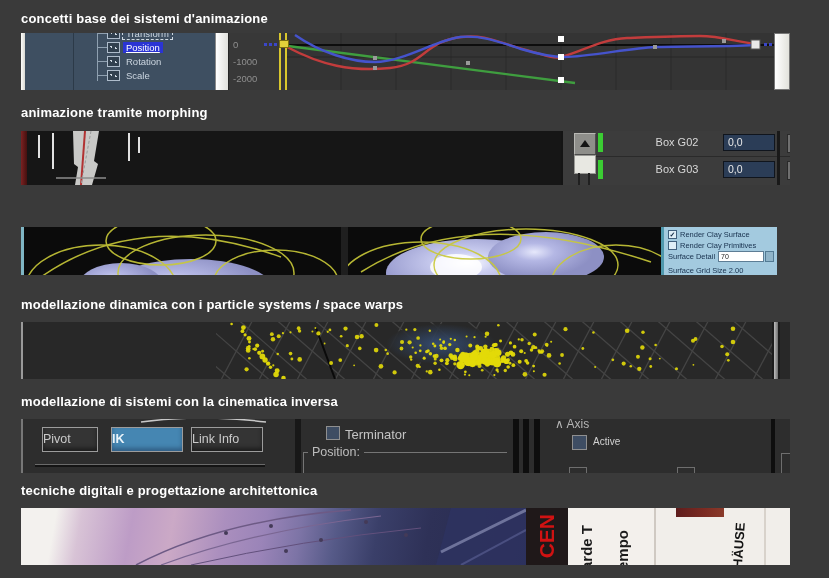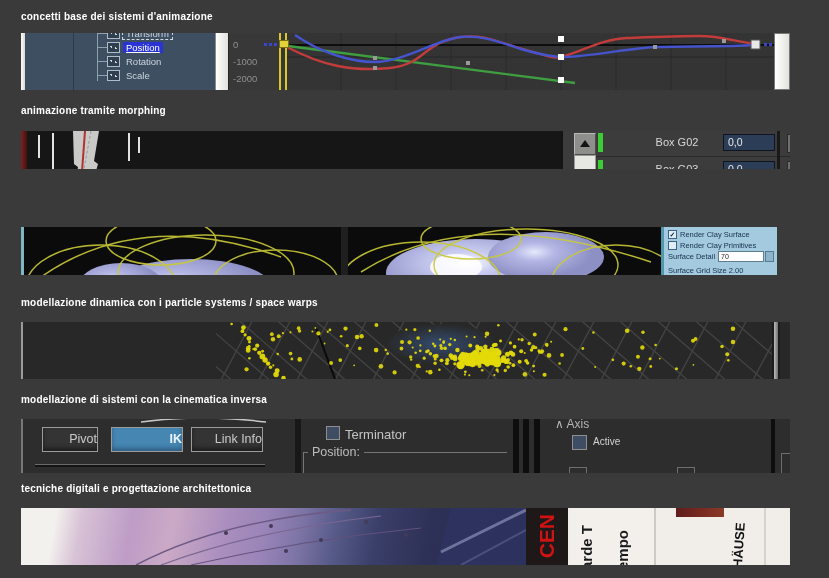--- a/index.html
+++ b/index.html
@@ -1,18 +1,18 @@
 <!DOCTYPE html>
 <html><head>
 <meta charset="utf-8">
 <style>
   html,body{margin:0;padding:0;background:#3a3a3a;}
   #screen{position:relative;width:829px;height:578px;background:#3a3a3a;overflow:hidden;
           font-family:"Liberation Sans",sans-serif;}
-  .heading{position:absolute;left:21px;color:#ffffff;font-size:10px;font-weight:bold;letter-spacing:.2px;}
+  .heading{position:absolute;left:21px;color:#ffffff;font-size:13px;font-weight:bold;letter-spacing:.2px;}
   .strip{position:absolute;left:21px;width:769px;overflow:hidden;}
 
   
   #strip1{top:33px;height:57px;background:#333333;}
   .s1-whitebar{position:absolute;left:0;top:0;width:4px;height:57px;background:linear-gradient(90deg,#fdfdfb,#d8d8d2);}
   .s1-panel{position:absolute;left:4px;top:0;width:190px;height:57px;background:#3e4f61;border-right:1px solid #20242a;}
   .s1-divider{position:absolute;left:48px;top:0;width:1px;height:57px;background:#2c3a48;}
   .s1-tree{position:absolute;left:64px;top:-7px;width:126px;}
   .s1-row{position:relative;height:14px;display:flex;align-items:center;font-size:9.5px;color:#ccd6e0;white-space:nowrap;}
   .s1-stub{width:10px;height:1px;background:#8fa0b0;margin-left:8px;}
@@ -26,21 +26,21 @@
   .s1-gutter{position:absolute;left:207px;top:0;width:57px;height:57px;background:#383838;border-left:1px solid #262626;
              color:#8f8f8f;font-size:9.5px;line-height:17px;padding:3px 0 0 4px;box-sizing:border-box;}
   .s1-dots{position:absolute;left:243px;top:10px;display:flex;gap:2px;}
   .s1-dots i{width:3px;height:3px;background:#3a46c8;}
   .s1-slider{position:absolute;left:258px;top:0;width:9px;height:57px;}
   .s1-slider .l{position:absolute;top:0;width:2px;height:57px;background:#d9c72d;}
   .s1-slider .box{position:absolute;left:0;top:7px;width:8px;height:6px;background:#e3d13a;border:1px solid #7a6d12;}
   .s1-rscroll{position:absolute;left:753px;top:0;width:16px;height:57px;background:linear-gradient(90deg,#ffffff,#e2e2dc);border:1px solid #777;box-sizing:border-box;}
 
   
-  #strip2{top:131px;height:38px;background:#161616;}
+  #strip2{top:131px;height:54px;background:#161616;}
   .s2-maroon{position:absolute;left:0;top:0;width:6px;height:54px;background:linear-gradient(90deg,#7b2222,#45100f);}
   .s2-panel{position:absolute;left:540px;top:0;width:229px;height:54px;background:#3c3c3c;border-left:2px solid #141414;}
   .s2-upbtn{position:absolute;left:11px;top:2px;width:20px;height:20px;background:#8e8e8a;border:1px solid #b8b8b4;border-right-color:#4c4c4c;border-bottom-color:#4c4c4c;}
   .s2-upbtn:before{content:"";position:absolute;left:5px;top:6px;border:5px solid transparent;border-bottom:7px solid #141414;border-top:0;}
   .s2-thumb{position:absolute;left:11px;top:24px;width:20px;height:17px;background:#e8e8e2;border:1px solid #9a9a96;}
   .s2-track{position:absolute;left:15px;top:42px;width:2px;height:12px;background:#202020;box-shadow:10px 0 0 #202020;}
   .s2-row{position:absolute;left:33px;width:196px;height:22px;}
   .s2-green{position:absolute;left:2px;top:1px;width:5px;height:19px;background:#3bcd33;}
   .s2-name{position:absolute;left:40px;top:4px;width:82px;color:#d8d8d8;font-size:11px;text-align:center;}
   .s2-field{position:absolute;left:127px;top:2px;width:46px;height:15px;background:#2b3d57;border:1px solid #10151d;color:#e9e9e9;font-size:10.5px;line-height:15px;padding-left:4px;}
@@ -66,21 +66,21 @@
   
   #strip4{top:322px;height:57px;background:#282828;}
   .s4-edge{position:absolute;left:0;top:0;width:2px;height:57px;background:#9a9a9a;}
   .s4-rbar{position:absolute;left:751px;top:0;width:8px;height:57px;background:#1c1c1c;}
   .s4-rbar i{position:absolute;left:2px;top:0;width:4px;height:57px;background:linear-gradient(90deg,#bdbdbd,#6e6e6e);display:block;}
 
   
   #strip5{top:419px;height:54px;background:#2d2d2d;}
   .s5-edge{position:absolute;left:0;top:0;width:2px;height:54px;background:#777;}
   .s5-btn{position:absolute;top:8px;height:25px;background:#343434;border:1px solid #9c9c9c;box-sizing:border-box;
-          color:#cacaca;font-size:12.5px;text-align:right;line-height:23px;box-shadow:inset 0 -3px 4px rgba(0,0,0,.45);}
+          color:#cacaca;font-size:12.5px;text-align:left;line-height:23px;box-shadow:inset 0 -3px 4px rgba(0,0,0,.45);}
   .s5-btn.active{background:#4586b2;color:#e9f3f9;box-shadow:inset 0 -3px 4px rgba(0,0,30,.3);font-weight:bold;}
   .s5-groove{position:absolute;left:14px;top:45px;width:230px;height:2px;background:#141414;border-top:1px solid #6a6a6a;}
   .s5-sep{position:absolute;top:0;height:54px;background:#181818;}
   .s5-chk{position:absolute;width:12px;height:12px;background:#3e4d63;border:1px solid #8f8f8f;}
   .s5-lbl{position:absolute;color:#c4c4c4;font-size:13px;white-space:nowrap;}
   .s5-group{position:absolute;left:282px;top:33px;width:203px;height:21px;border-top:1px solid #757575;border-left:1px solid #757575;}
   .s5-grouplbl{position:absolute;left:287px;top:26px;background:#2d2d2d;padding:0 4px;color:#bdbdbd;font-size:12.5px;}
   .s5-bar{position:absolute;top:0;width:6px;height:54px;background:#0e0e0e;}
   .s5-axis{position:absolute;left:534px;top:-2px;color:#b5b5b5;font-size:12px;}
   .s5-pbox{position:absolute;border:1px solid #6e6e6e;background:transparent;}

